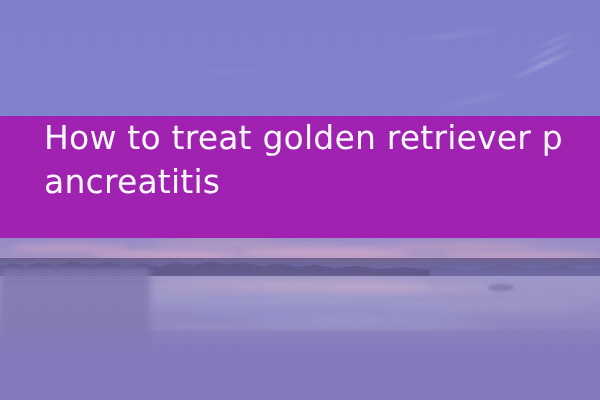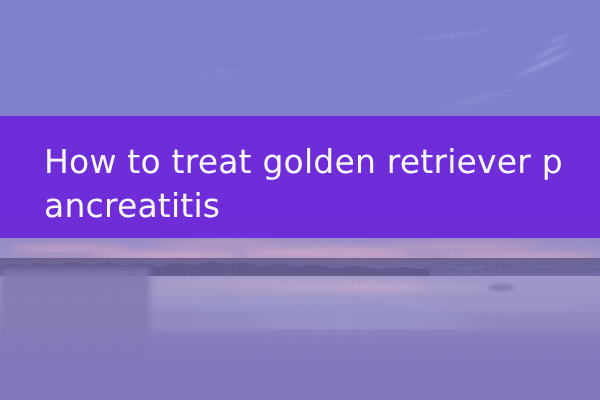--- a/index.html
+++ b/index.html
@@ -150,24 +150,24 @@
     border-radius: 50%;
     filter: blur(1.6px);
   }
 
   
   .title-band {
     position: absolute;
     left: 0; top: 116px;
     width: 600px;
     height: 122px;
-    background: #6d28d9;
+    background: #a21caf;
     opacity: 0.94;
     box-sizing: border-box;
-    padding: 24px 18px 0 44px;
+    padding: 0 18px 0 44px;
   }
   .title-text {
     margin: 0;
     color: #ffffff;
     font-family: "DejaVu Sans", "Liberation Sans", sans-serif;
     font-size: 33px;
     font-weight: 400;
     line-height: 44px;
     letter-spacing: 0.2px;
     word-break: break-all;

